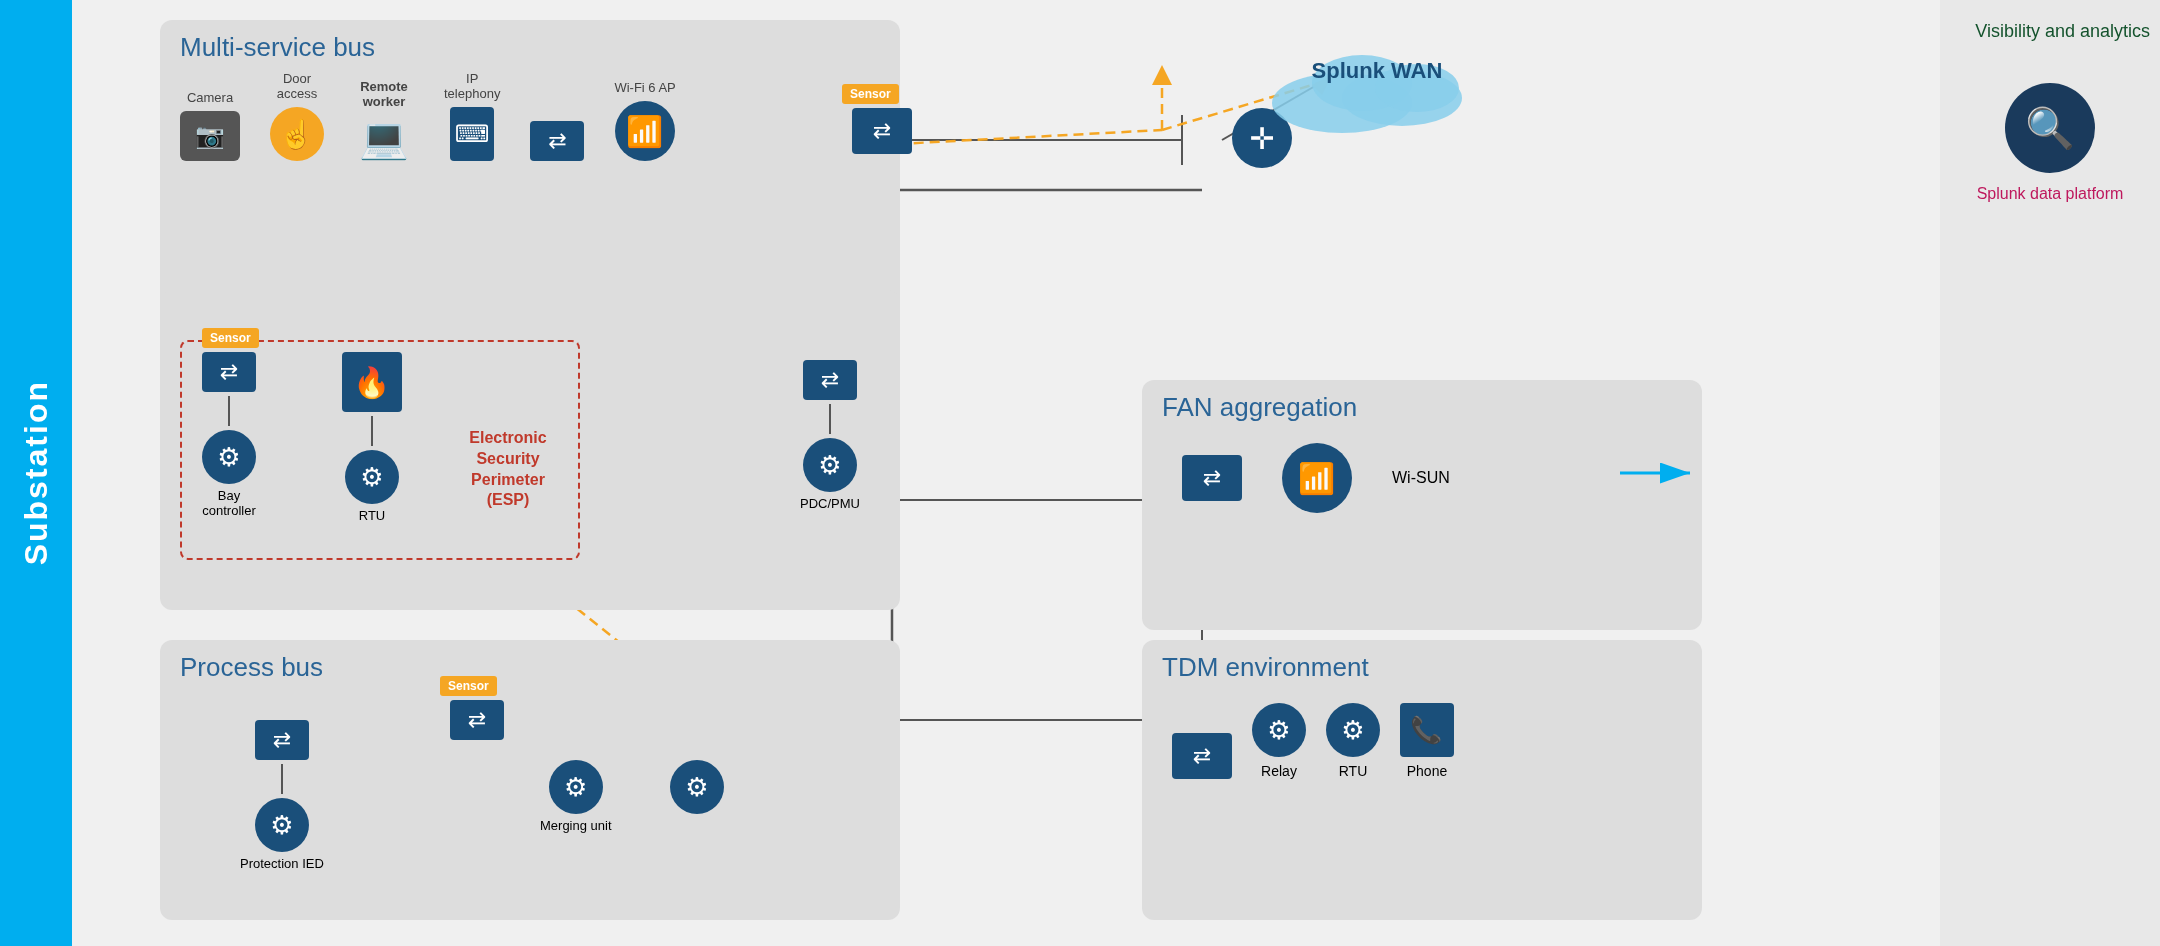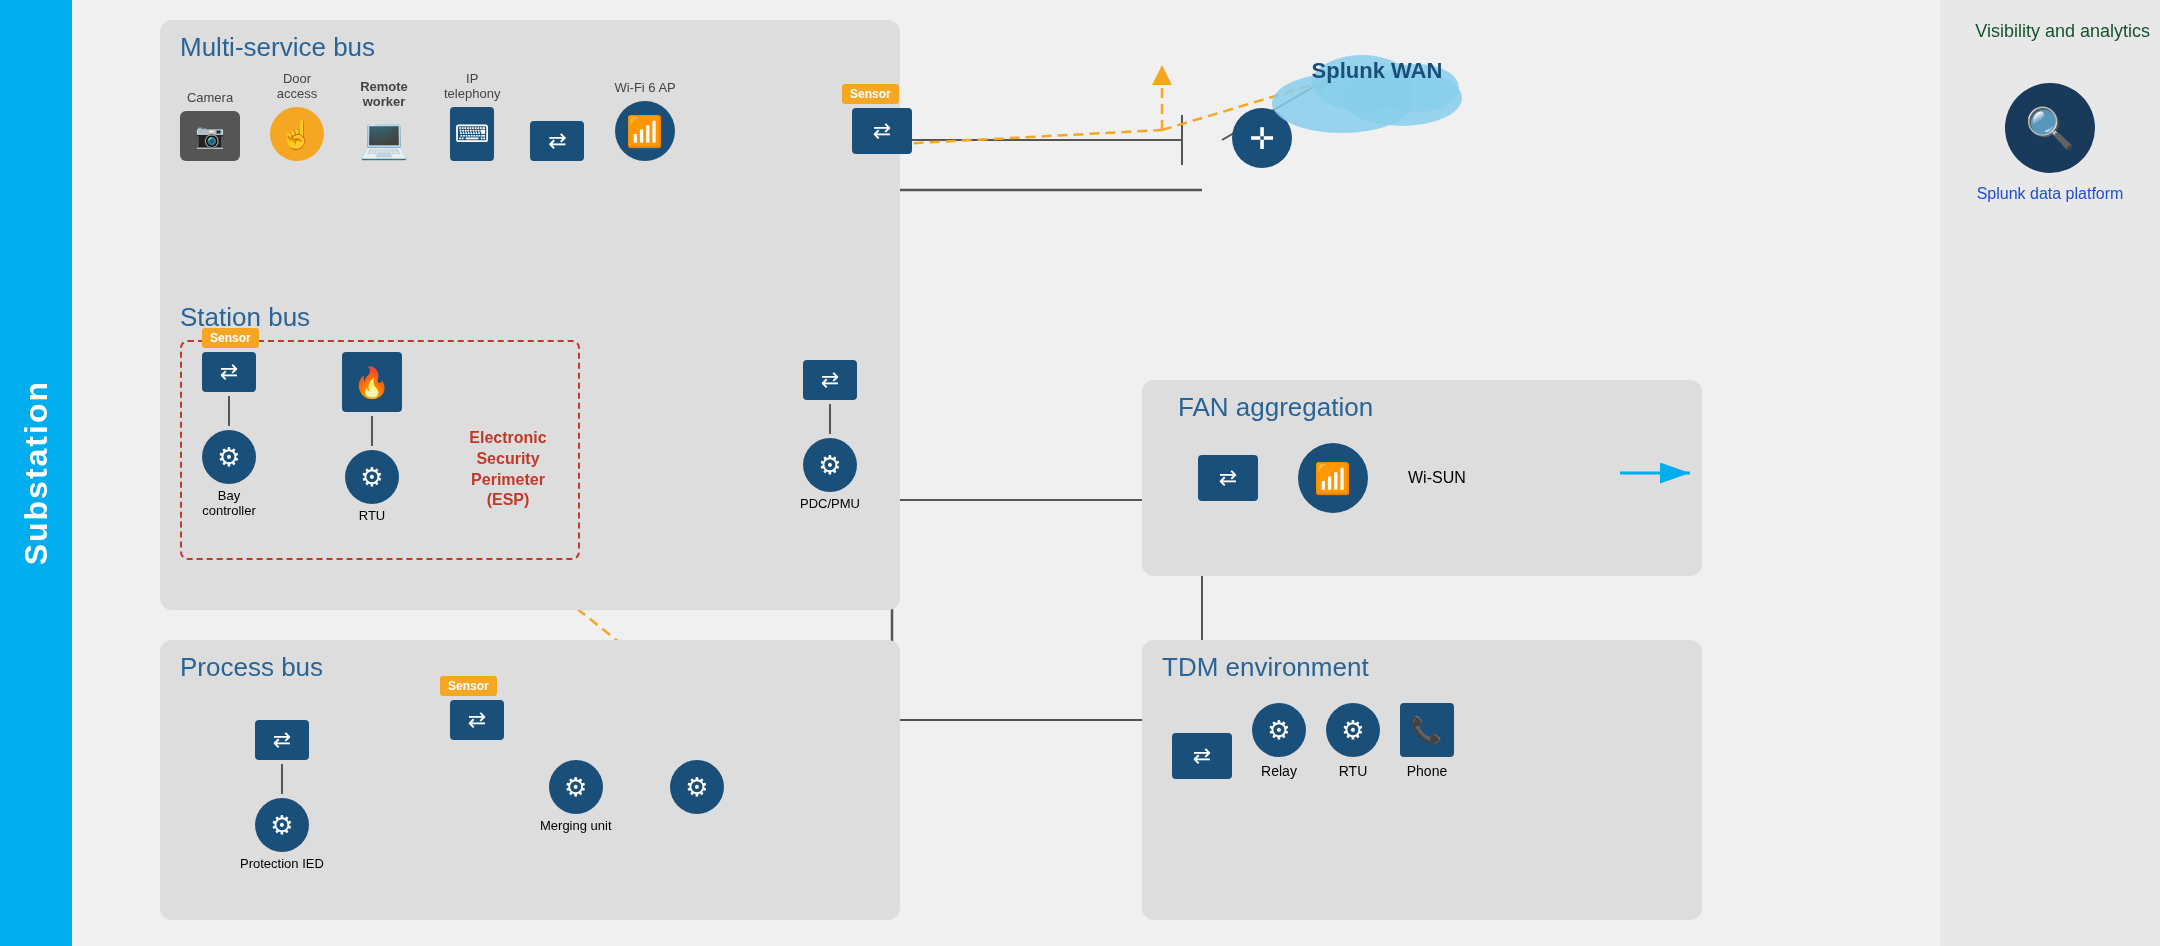--- a/index.html
+++ b/index.html
@@ -140,21 +140,21 @@
       border-radius: 50%;
       display: flex;
       align-items: center;
       justify-content: center;
       color: white;
       font-size: 40px;
       margin-bottom: 10px;
     }
     .splunk-label {
       font-size: 16px;
-      color: #1d4ed8;
+      color: #be185d;
       text-align: center;
       line-height: 1.4;
     }
 
     
     .wifi-icon {
       width: 60px;
       height: 60px;
       background: #1a4f7a;
       border-radius: 50%;
@@ -369,21 +369,20 @@
       </div>
 
       <div class="icon-box">
         <div style="font-size:13px; margin-bottom:6px;">Wi-Fi 6 AP</div>
         <div class="wifi-icon">📶</div>
       </div>
     </div>
   </div>
 
   <div class="section-box" style="left:88px; top:290px; width:740px; height:320px; background:#ddd; padding:12px 20px;">
-    <div class="section-title">Station bus</div>
 
     <div style="position:absolute; left:20px; top:50px; width:400px; height:220px; border:2px dashed #c0392b; border-radius:8px; padding:10px;">
 
       <div style="position:absolute; left:20px; top:10px; display:flex; flex-direction:column; align-items:center; gap:4px;">
         <div style="position:relative;">
           <span class="sensor-badge" style="position:absolute; top:-24px; left:0;">Sensor</span>
           <div class="switch-icon"></div>
         </div>
         <div style="height:30px; width:2px; background:#555;"></div>
         <div class="gear-icon">⚙</div>
@@ -451,21 +450,21 @@
   <div style="position:absolute; left:1190px; top:28px; text-align:center;">
     <svg width="230" height="110">
       <ellipse cx="80" cy="75" rx="70" ry="30" fill="#87CEEB" opacity="0.85"></ellipse>
       <ellipse cx="140" cy="70" rx="60" ry="28" fill="#87CEEB" opacity="0.85"></ellipse>
       <ellipse cx="100" cy="55" rx="50" ry="28" fill="#87CEEB" opacity="0.85"></ellipse>
       <ellipse cx="155" cy="60" rx="42" ry="24" fill="#87CEEB" opacity="0.85"></ellipse>
     </svg>
     <div style="position:absolute; top:30px; left:50%; transform:translateX(-50%); font-size:22px; font-weight:600; color:#1a4f7a; white-space:nowrap;">Splunk WAN</div>
   </div>
 
-  <div class="section-box" style="left:1070px; top:380px; width:560px; height:196px; background:#ddd; padding:12px 36px;">
+  <div class="section-box" style="left:1070px; top:380px; width:560px; height:250px; background:#ddd; padding:12px 20px;">
     <div class="section-title">FAN aggregation</div>
     <div style="display:flex; align-items:center; gap:40px; margin-top:20px; padding-left:20px;">
       <div class="switch-icon" style="width:60px;height:46px;"></div>
       <div class="wifi-icon" style="width:70px;height:70px;">📶</div>
       <div style="font-size:16px; text-align:center;">Wi-SUN</div>
     </div>
   </div>
 
   <div class="section-box" style="left:1070px; top:640px; width:560px; height:280px; background:#ddd; padding:12px 20px;">
     <div class="section-title">TDM environment</div>

